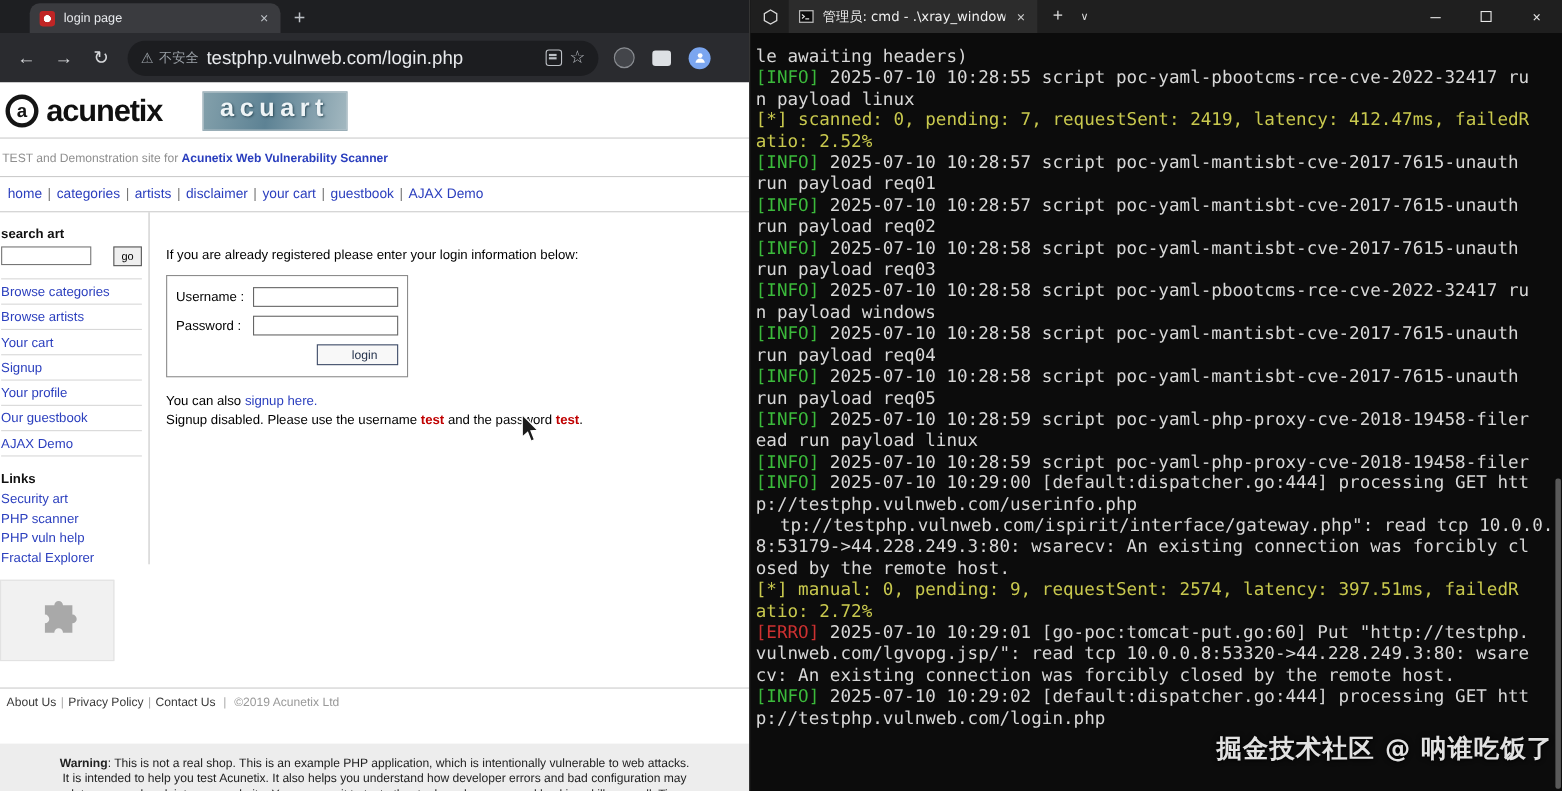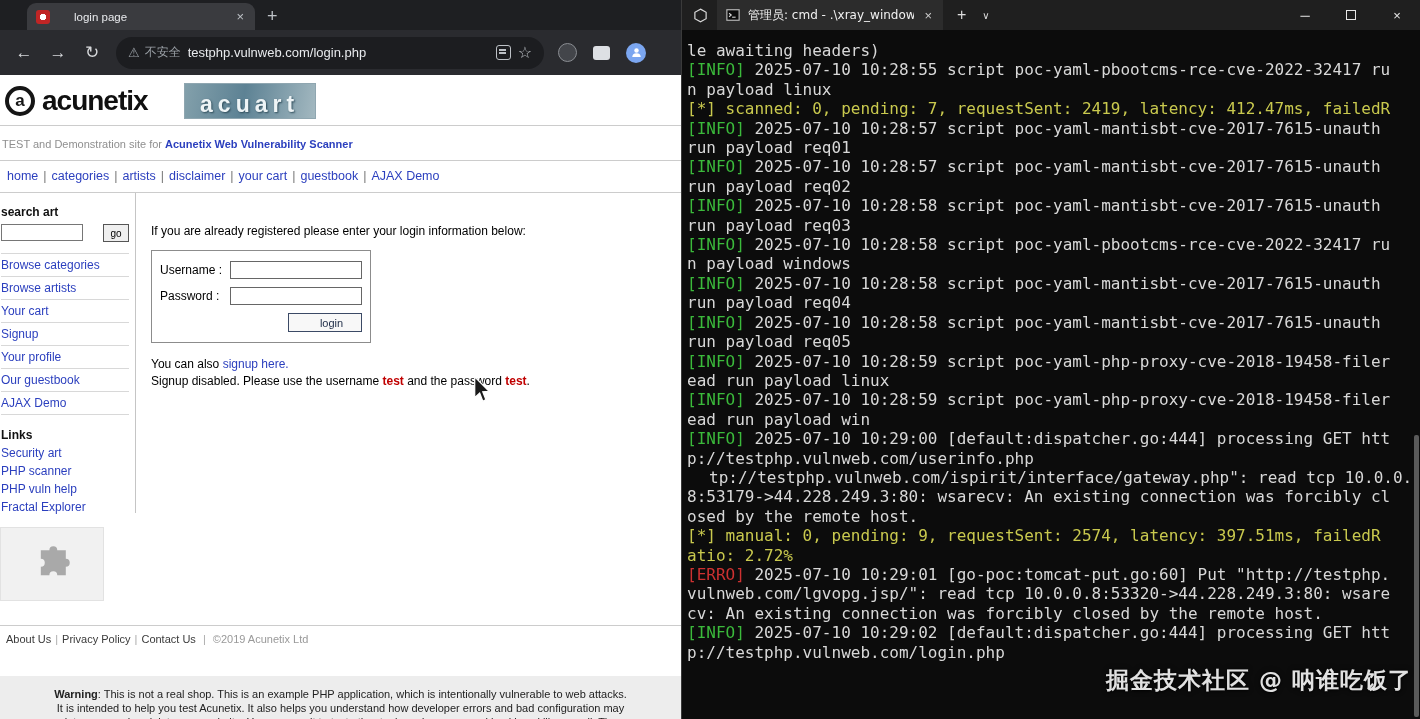--- a/index.html
+++ b/index.html
@@ -2,45 +2,45 @@
 <html><head>
 <meta charset="utf-8">
 <style>
   * { margin:0; padding:0; box-sizing:border-box; }
   html,body { width:1420px; height:719px; overflow:hidden; background:#000; }
   .stage { position:relative; width:1420px; height:719px; font-family:"Liberation Sans",sans-serif; }
 
   
   .browser { position:absolute; left:0; top:0; width:681px; height:719px; background:#fff; }
   .tabbar { height:30px; background:#1e1f22; display:flex; align-items:flex-end; padding-left:27px; }
-  .tab { display:flex; align-items:center; gap:24px; width:228px; height:27px; background:#3a3b3f; border-radius:9px 9px 0 0; padding:0 9px; color:#e8eaed; }
+  .tab { display:flex; align-items:center; gap:8px; width:228px; height:27px; background:#3a3b3f; border-radius:9px 9px 0 0; padding:0 9px; color:#e8eaed; }
   .favicon { width:14px; height:14px; border-radius:3px; background:radial-gradient(circle at 50% 50%, #fff 0 3px, #c02525 3.5px); flex:0 0 auto; }
   .tab-title { font-size:11.5px; flex:1; white-space:nowrap; overflow:hidden; }
   .tab-close { font-size:13px; color:#bdc1c6; padding:0 2px; }
   .newtab { color:#bdc1c6; font-size:18px; margin:0 0 5px 12px; line-height:18px; }
   .toolbar { height:45px; background:#2a2b2f; display:flex; align-items:center; padding:0 8px; gap:2px; }
   .navbtn { width:32px; height:32px; display:flex; align-items:center; justify-content:center; color:#d6d8db; font-size:17px; border-radius:50%; }
   .omnibox { width:428px; height:32px; background:#1c1d20; border-radius:16px; display:flex; align-items:center; padding:0 12px; gap:7px; margin-left:6px; }
   .sec-chip { display:flex; align-items:center; gap:5px; color:#9aa0a6; font-size:12px; white-space:nowrap; }
   .warn-glyph { font-size:13px; color:#9aa0a6; }
-  .url { color:#e8eaed; font-size:13px; flex:1; white-space:nowrap; overflow:hidden; }
+  .url { color:#e8eaed; font-size:17px; flex:1; white-space:nowrap; overflow:hidden; }
   .translate-ic { width:15px; height:15px; border:1.6px solid #bdc1c6; border-radius:3px; position:relative; flex:0 0 auto; }
   .translate-ic::after { content:""; position:absolute; left:2px; top:3px; width:7px; height:1.6px; background:#bdc1c6; box-shadow:0 3px 0 #bdc1c6; }
   .star-ic { color:#bdc1c6; font-size:16px; line-height:16px; }
   .ext1 { width:19px; height:19px; border-radius:50%; background:#43454a; border:1.5px solid #8a8d92; margin-left:12px; }
   .ext2 { width:17px; height:14px; border-radius:3px; background:#dde0e4; margin-left:14px; }
   .avatar { width:20px; height:20px; border-radius:50%; background:#7ba6f0; margin-left:14px; display:flex; align-items:center; justify-content:center; }
 
   
   .page { position:absolute; top:75px; left:0; right:0; bottom:0; background:#fff; overflow:hidden; color:#000; font-size:12px; }
   .logo-row { display:flex; align-items:center; gap:36px; padding:8px 0 6px 5px; border-bottom:1px solid #ccc; }
   .acux-logo { display:flex; align-items:center; gap:7px; text-decoration:none; }
   .acux-mark { width:30px; height:30px; border:4px solid #151515; border-radius:50%; display:flex; align-items:center; justify-content:center; font-weight:bold; font-size:17px; color:#151515; }
   .acux-text { font-size:28px; font-weight:bold; color:#101010; letter-spacing:-1px; }
-  .acuart-box { width:132px; height:36px; background:linear-gradient(100deg,#83a0ab 0%,#5d8294 45%,#a3b8c0 100%); display:flex; align-items:flex-end; justify-content:center; border:1px solid #8fa6b0; }
+  .acuart-box { width:132px; height:36px; background:linear-gradient(100deg,#83a0ab 0%,#5d8294 45%,#a3b8c0 100%); display:flex; align-items:flex-start; justify-content:center; border:1px solid #8fa6b0; }
   .acuart-box span { font-size:23px; font-weight:bold; color:#eef4f6; letter-spacing:5px; text-shadow:1px 1px 2px #2c4a58; }
   .tagline { padding:12px 0 10px 2px; font-size:11px; color:#8f8f8f; border-bottom:1px solid #ccc; }
   .tagline a { color:#2b3fbe; font-weight:bold; text-decoration:none; }
   .mainnav { padding:8px 0 9px 2px; font-size:12.5px; border-bottom:1px solid #ccc; }
   .nav-link { color:#2b3fbe; text-decoration:none; margin:0 5px; }
   .mainnav .sep { color:#777; }
   .content { display:flex; }
   .sidebar { width:136px; flex:0 0 auto; }
   .sidebar-inner { border-right:1px solid #c5c5c5; padding:12px 6px 0 1px; height:320px; }
   .side-head { font-size:12px; font-weight:bold; color:#111; padding:0 0 5px 0; }
@@ -236,36 +236,36 @@
             <span></span>
           </span>
         <span class="tctl">×</span>
       </div>
     </div>
     <div class="term-body">
         <div class="term-line"><span style="color: rgb(216, 216, 216);">le awaiting headers)</span></div>
         <div class="term-line"><span style="color: rgb(59, 186, 59);">[INFO]</span><span style="color: rgb(216, 216, 216);"> 2025-07-10 10:28:55 script poc-yaml-pbootcms-rce-cve-2022-32417 ru</span></div>
         <div class="term-line"><span style="color: rgb(216, 216, 216);">n payload linux</span></div>
         <div class="term-line"><span style="color: rgb(201, 201, 78);">[*] scanned: 0, pending: 7, requestSent: 2419, latency: 412.47ms, failedR</span></div>
+        <div class="term-line"><span style="color: rgb(201, 201, 78);">atio: 2.52%</span></div>
         <div class="term-line"><span style="color: rgb(59, 186, 59);">[INFO]</span><span style="color: rgb(216, 216, 216);"> 2025-07-10 10:28:57 script poc-yaml-mantisbt-cve-2017-7615-unauth</span></div>
         <div class="term-line"><span style="color: rgb(216, 216, 216);">run payload req01</span></div>
         <div class="term-line"><span style="color: rgb(59, 186, 59);">[INFO]</span><span style="color: rgb(216, 216, 216);"> 2025-07-10 10:28:57 script poc-yaml-mantisbt-cve-2017-7615-unauth</span></div>
         <div class="term-line"><span style="color: rgb(216, 216, 216);">run payload req02</span></div>
         <div class="term-line"><span style="color: rgb(59, 186, 59);">[INFO]</span><span style="color: rgb(216, 216, 216);"> 2025-07-10 10:28:58 script poc-yaml-mantisbt-cve-2017-7615-unauth</span></div>
         <div class="term-line"><span style="color: rgb(216, 216, 216);">run payload req03</span></div>
         <div class="term-line"><span style="color: rgb(59, 186, 59);">[INFO]</span><span style="color: rgb(216, 216, 216);"> 2025-07-10 10:28:58 script poc-yaml-pbootcms-rce-cve-2022-32417 ru</span></div>
         <div class="term-line"><span style="color: rgb(216, 216, 216);">n payload windows</span></div>
         <div class="term-line"><span style="color: rgb(59, 186, 59);">[INFO]</span><span style="color: rgb(216, 216, 216);"> 2025-07-10 10:28:58 script poc-yaml-mantisbt-cve-2017-7615-unauth</span></div>
         <div class="term-line"><span style="color: rgb(216, 216, 216);">run payload req04</span></div>
         <div class="term-line"><span style="color: rgb(59, 186, 59);">[INFO]</span><span style="color: rgb(216, 216, 216);"> 2025-07-10 10:28:58 script poc-yaml-mantisbt-cve-2017-7615-unauth</span></div>
         <div class="term-line"><span style="color: rgb(216, 216, 216);">run payload req05</span></div>
         <div class="term-line"><span style="color: rgb(59, 186, 59);">[INFO]</span><span style="color: rgb(216, 216, 216);"> 2025-07-10 10:28:59 script poc-yaml-php-proxy-cve-2018-19458-filer</span></div>
         <div class="term-line"><span style="color: rgb(216, 216, 216);">ead run payload linux</span></div>
         <div class="term-line"><span style="color: rgb(59, 186, 59);">[INFO]</span><span style="color: rgb(216, 216, 216);"> 2025-07-10 10:28:59 script poc-yaml-php-proxy-cve-2018-19458-filer</span></div>
-        <div class="term-line"><span style="color: rgb(216, 216, 216);">ead run payload win</span></div>
         <div class="term-line"><span style="color: rgb(59, 186, 59);">[INFO]</span><span style="color: rgb(216, 216, 216);"> 2025-07-10 10:29:00 [default:dispatcher.go:444] processing GET htt</span></div>
         <div class="term-line"><span style="color: rgb(216, 216, 216);">p://testphp.vulnweb.com/userinfo.php</span></div>
         <div class="term-line"><span style="color: rgb(216, 216, 216); margin-left: 22px;">tp://testphp.vulnweb.com/ispirit/interface/gateway.php": read tcp 10.0.0.</span></div>
         <div class="term-line"><span style="color: rgb(216, 216, 216);">8:53179-&gt;44.228.249.3:80: wsarecv: An existing connection was forcibly cl</span></div>
         <div class="term-line"><span style="color: rgb(216, 216, 216);">osed by the remote host.</span></div>
         <div class="term-line"><span style="color: rgb(201, 201, 78);">[*] manual: 0, pending: 9, requestSent: 2574, latency: 397.51ms, failedR</span></div>
         <div class="term-line"><span style="color: rgb(201, 201, 78);">atio: 2.72%</span></div>
         <div class="term-line"><span style="color: rgb(205, 49, 49);">[ERRO]</span><span style="color: rgb(216, 216, 216);"> 2025-07-10 10:29:01 [go-poc:tomcat-put.go:60] Put "http://testphp.</span></div>
         <div class="term-line"><span style="color: rgb(216, 216, 216);">vulnweb.com/lgvopg.jsp/": read tcp 10.0.0.8:53320-&gt;44.228.249.3:80: wsare</span></div>
         <div class="term-line"><span style="color: rgb(216, 216, 216);">cv: An existing connection was forcibly closed by the remote host.</span></div>

